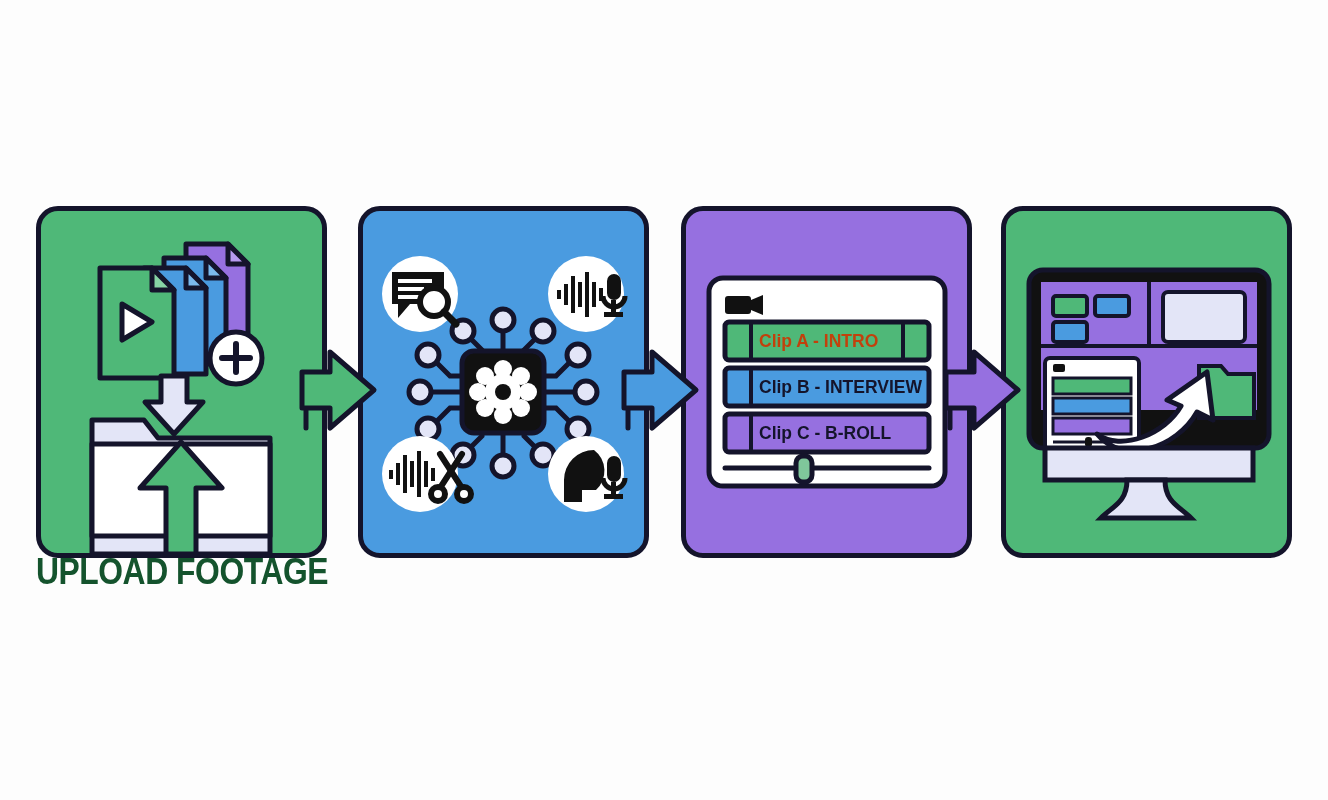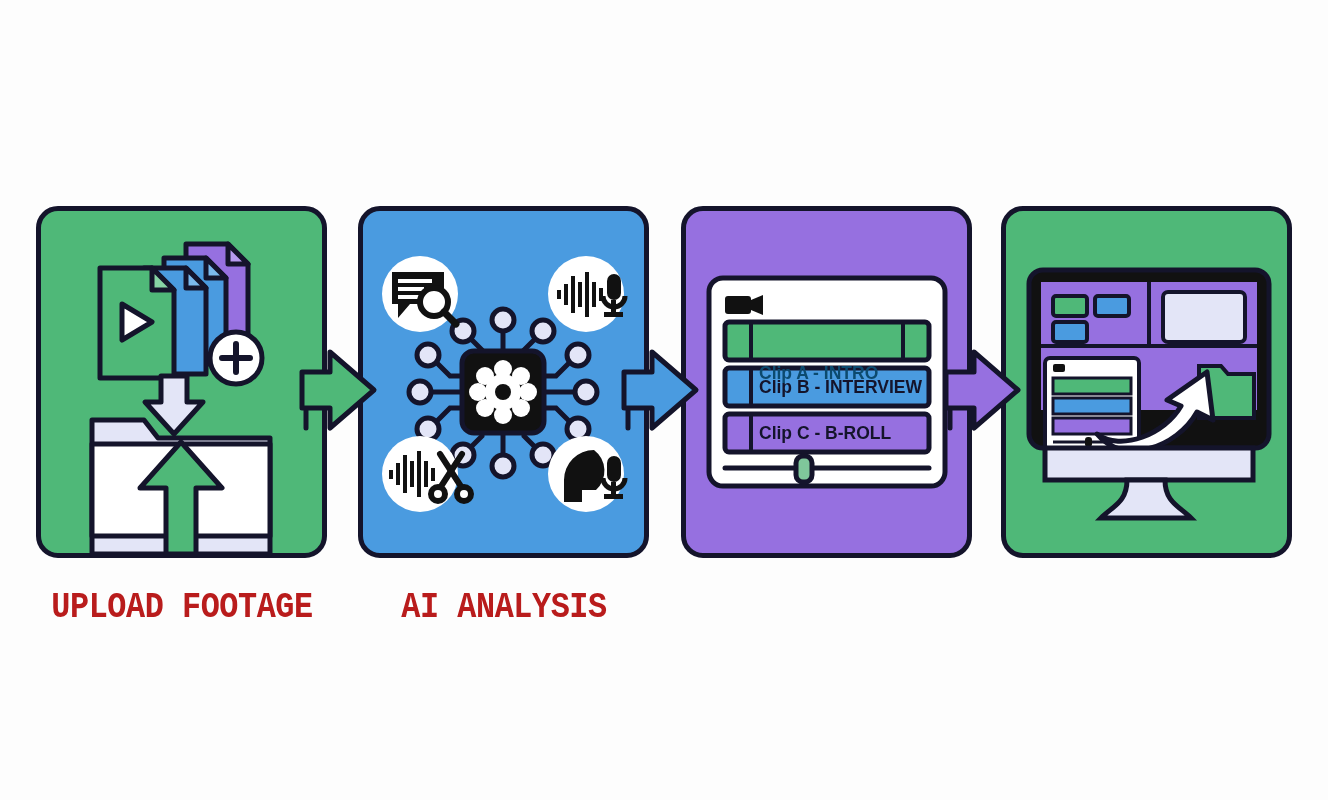--- a/index.html
+++ b/index.html
@@ -22,29 +22,29 @@
   }
   .card {
     position: absolute;
     left: 0; top: 0;
     width: 291px; height: 352px;
     border: 5px solid #14142b;
     border-radius: 22px;
   }
   .step-label {
     position: absolute;
-    top: 380px;
+    top: 345px;
     left: 50%;
     transform: translateX(-50%);
     white-space: nowrap;
-    font-family: Liberation Mono, monospace;
+    font-family: Liberation Sans, sans-serif;
     font-weight: bold;
     font-size: 37px;
     letter-spacing: -0.5px;
-    color: #b91c1c;
+    color: #14532d;
     transform-origin: center;
   }
   .label-squeeze { display: inline-block; transform: scaleX(0.86); }
   .art { position: absolute; left: 0; top: 0; width: 291px; height: 352px; }
   .connector { position: absolute; top: 0; left: 0; width: 1328px; height: 800px; pointer-events: none; }
 </style>
 </head>
 <body>
 
 <div id="stage">
@@ -172,21 +172,20 @@
 
       <circle cx="228" cy="268" r="38" fill="#ffffff"></circle>
       <g fill="#111111">
         <path d="M236 244 a30 30 0 0 0 -30 30 v22 h18 v-12 h14 a26 26 0 0 0 -2 -40 z"></path>
         <rect x="249" y="250" width="14" height="26" rx="7"></rect>
         <path d="M245 272 a11 11 0 0 0 22 0" fill="none" stroke="#111111" stroke-width="5"></path>
         <rect x="253" y="276" width="5" height="14"></rect>
         <rect x="246" y="288" width="19" height="5"></rect>
       </g>
     </svg>
-    <div class="step-label"><span class="label-squeeze">AI ANALYSIS</span></div>
   </div>
 
   <div class="step" style="left:681px;">
     <div class="card" style="background:#9670e0;"></div>
     <svg class="art" viewBox="0 0 291 352">
       <rect x="28" y="72" width="236" height="208" rx="14" fill="#ffffff" stroke="#14142b" stroke-width="5"></rect>
       <g fill="#111111">
         <rect x="44" y="90" width="26" height="18" rx="3"></rect>
         <path d="M70 94 l12 -5 v20 l-12 -5 z"></path>
       </g>
@@ -197,21 +196,21 @@
         <rect x="44" y="162" width="204" height="38" rx="4" fill="#4a9be0"></rect>
         <path d="M70 162 v38" stroke-width="4"></path>
         <rect x="44" y="208" width="204" height="38" rx="4" fill="#9670e0"></rect>
         <path d="M70 208 v38" stroke-width="4"></path>
       </g>
 
       <path d="M44 262 h204" stroke="#14142b" stroke-width="5" stroke-linecap="round"></path>
       <rect x="115" y="250" width="16" height="26" rx="7" fill="#7fc79b" stroke="#14142b" stroke-width="5"></rect>
     </svg>
 
-    <div style="position:absolute;left:78px;top:121px;width:160px;height:28px;line-height:28px;font-size:17.5px;font-weight:bold;color:#0c4a6e;font-family:'Liberation Sans Narrow','Liberation Sans',sans-serif;margin-top:32px;"><span>Clip A - INTRO</span></div>
+    <div style="position:absolute;left:78px;top:121px;width:160px;height:28px;line-height:28px;font-size:17.5px;font-weight:bold;color:#c2410c;font-family:'Liberation Sans Narrow','Liberation Sans',sans-serif;"><span>Clip A - INTRO</span></div>
     <div style="position:absolute;left:78px;top:167px;width:175px;height:28px;line-height:28px;font-size:17.5px;font-weight:bold;color:#14142b;font-family:'Liberation Sans Narrow','Liberation Sans',sans-serif;"><span>Clip B - INTERVIEW</span></div>
     <div style="position:absolute;left:78px;top:213px;width:170px;height:28px;line-height:28px;font-size:17.5px;font-weight:bold;color:#14142b;font-family:'Liberation Sans Narrow','Liberation Sans',sans-serif;"><span>Clip C - B-ROLL</span></div>
   </div>
 
   <div class="step" style="left:1001px;">
     <div class="card" style="background:#4fb878;"></div>
     <svg class="art" viewBox="0 0 291 352">
 
       <rect x="28" y="64" width="240" height="178" rx="14" fill="#111111" stroke="#14142b" stroke-width="5"></rect>
       <rect x="40" y="76" width="216" height="128" fill="#9670e0"></rect>

